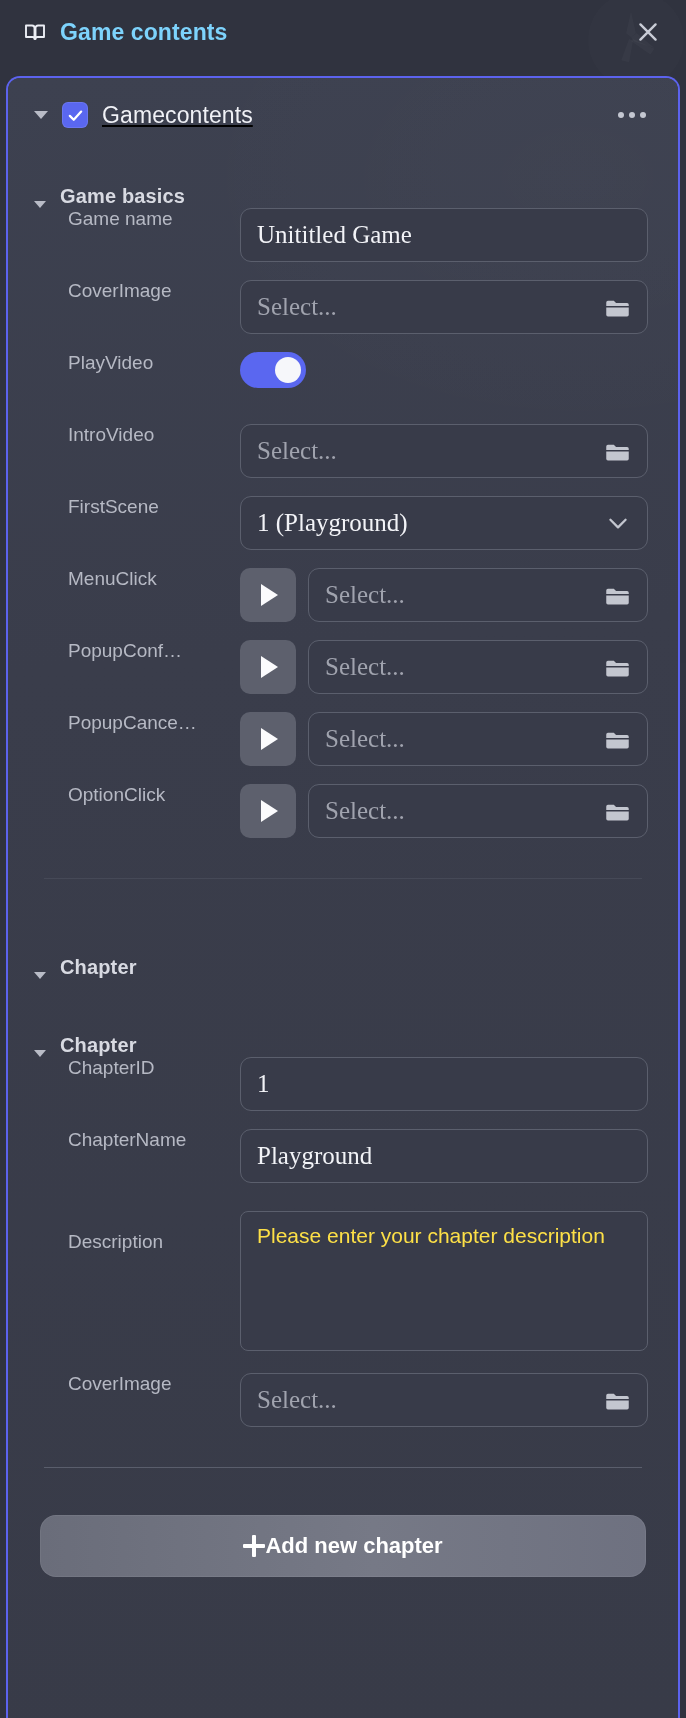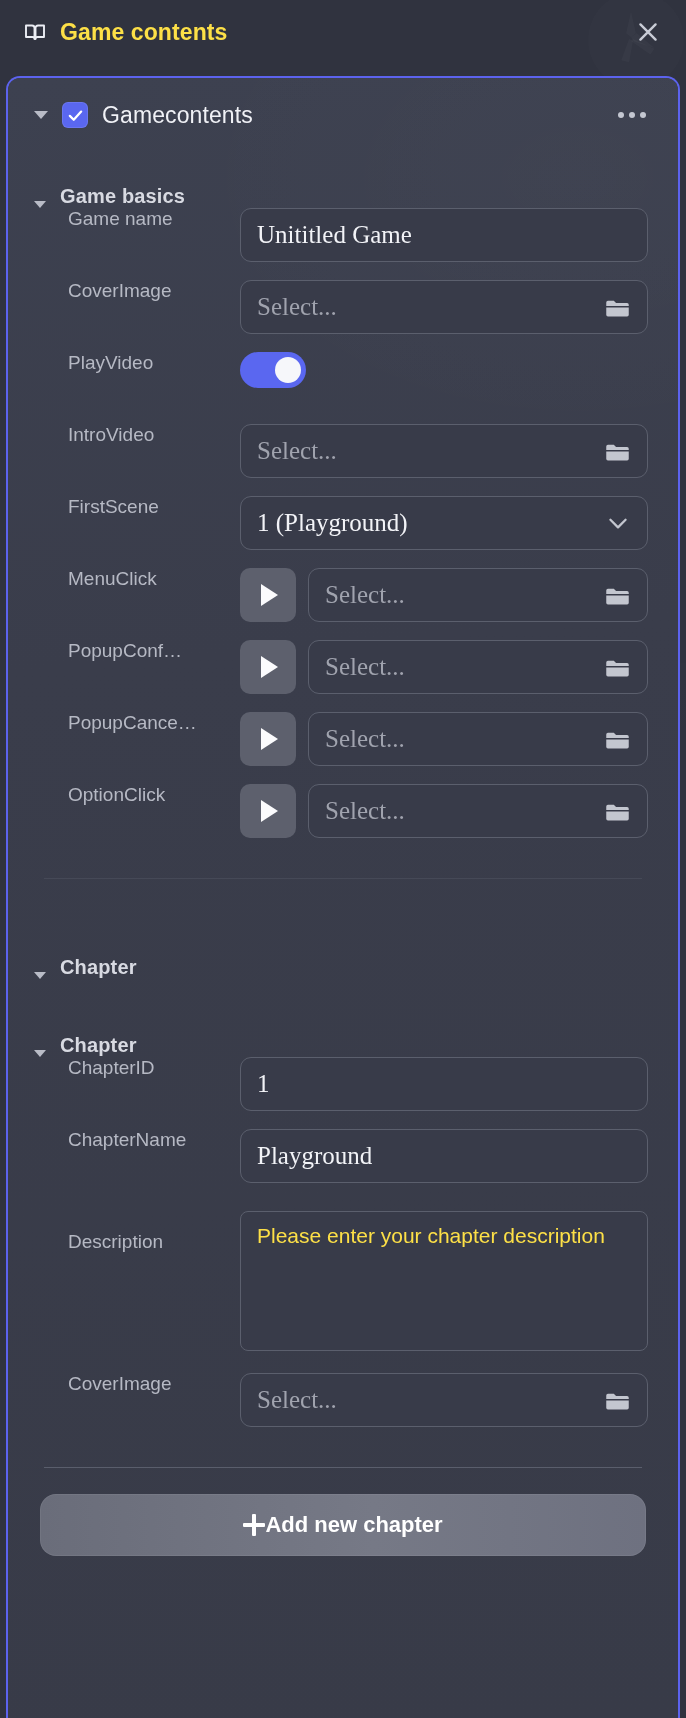--- a/index.html
+++ b/index.html
@@ -86,21 +86,21 @@
     margin-right: 12px;
     display: flex;
     align-items: center;
     justify-content: center;
     color: #eceef5;
     flex: none;
   }
   .titlebar-title {
     font-size: 23px;
     font-weight: bold;
-    color: #fde047;
+    color: #7dd3fc;
     letter-spacing: .1px;
   }
   .titlebar-close {
     position: absolute;
     right: 20px;
     top: 14px;
     width: 36px;
     height: 36px;
     display: flex;
     align-items: center;
@@ -132,20 +132,21 @@
       linear-gradient(175deg, #3d4150 0%, #3a3d4b 35%, #383b48 100%);
   }
 
   
   .node-row {
     display: flex;
     align-items: center;
     height: 74px;
     padding: 0 22px 0 26px;
     position: relative;
+    text-decoration: underline;
   }
   .caret {
     width: 0; height: 0;
     border-left: 7px solid transparent;
     border-right: 7px solid transparent;
     border-top: 8px solid #b9bcc7;
     margin-right: 14px;
     flex: none;
   }
   .caret.sm {
@@ -326,20 +327,21 @@
     border-radius: 16px;
     background: linear-gradient(90deg, #6b6e7b 0%, #747784 50%, #6d7embed 100%);
     background: linear-gradient(90deg, #6a6d7a, #767986 55%, #6e7180);
     display: flex;
     align-items: center;
     justify-content: center;
     color: #ffffff;
     font-size: 22px;
     font-weight: bold;
     box-shadow: 0 0 0 1px rgba(255,255,255,.06) inset;
+    margin-top: 21px;
   }
   .addbtn .plus {
     position: relative;
     width: 22px; height: 22px;
     flex: none;
   }
   .addbtn .plus::before,
   .addbtn .plus::after {
     content: "";
     position: absolute;

